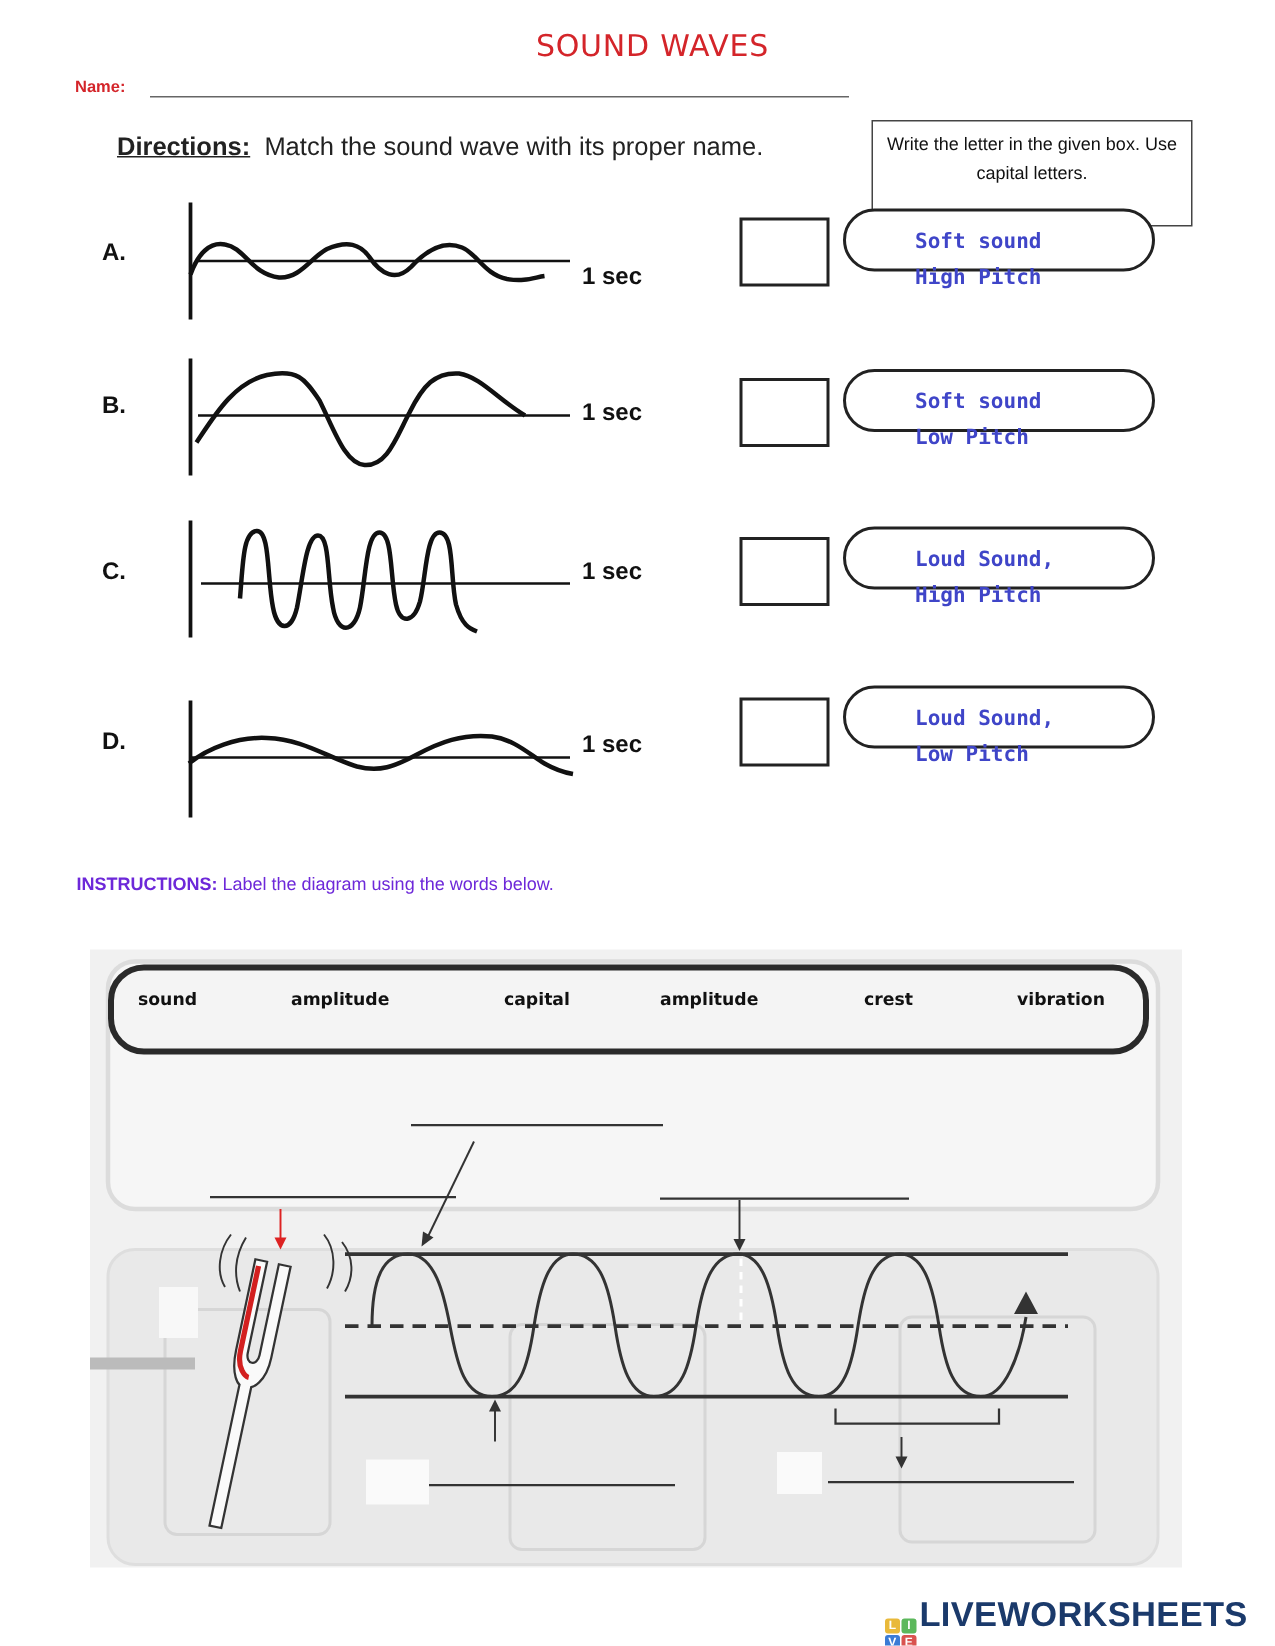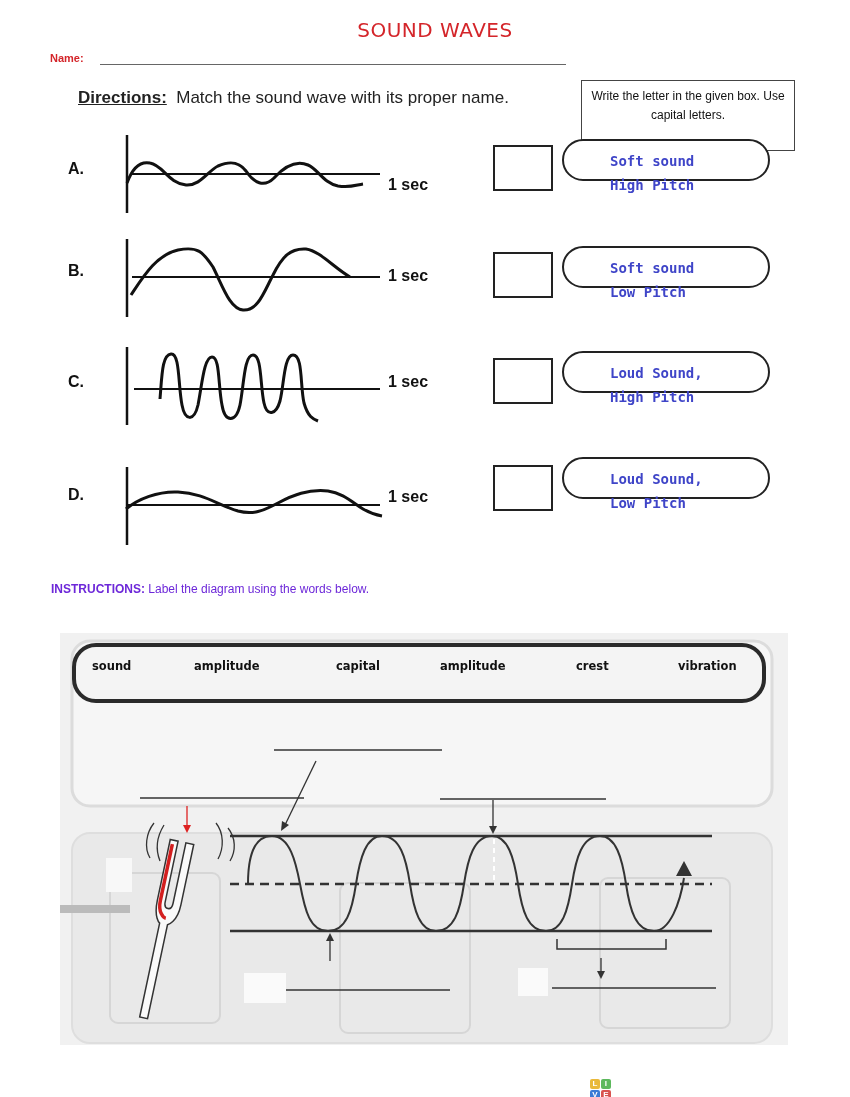--- a/index.html
+++ b/index.html
@@ -170,14 +170,14 @@
 <div class="abs" style="left:286px;top:975px;width:164px;height:15px;"></div>
 <div class="abs" style="left:518px;top:968px;width:30px;height:28px;"></div>
 <div class="abs" style="left:552px;top:973px;width:164px;height:15px;"></div>
 
 <div class="abs logo">
   <span class="logo-grid">
     <span style="background:#e9b93a">L</span>
     <span style="background:#5cb85c">I</span>
     <span style="background:#3a7bd5">V</span>
     <span style="background:#d9534f">E</span>
-  </span>
+  </span><span>LIVEWORKSHEETS</span>
 </div>
 
 </body></html>

